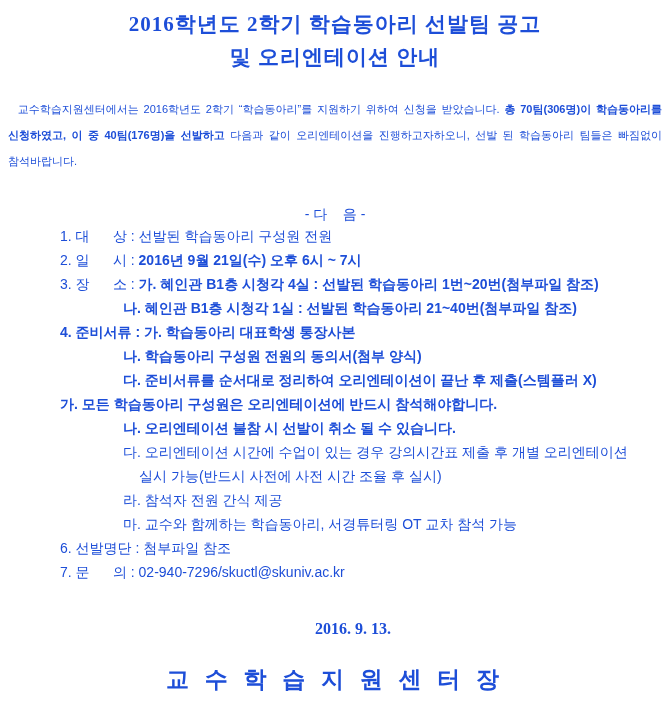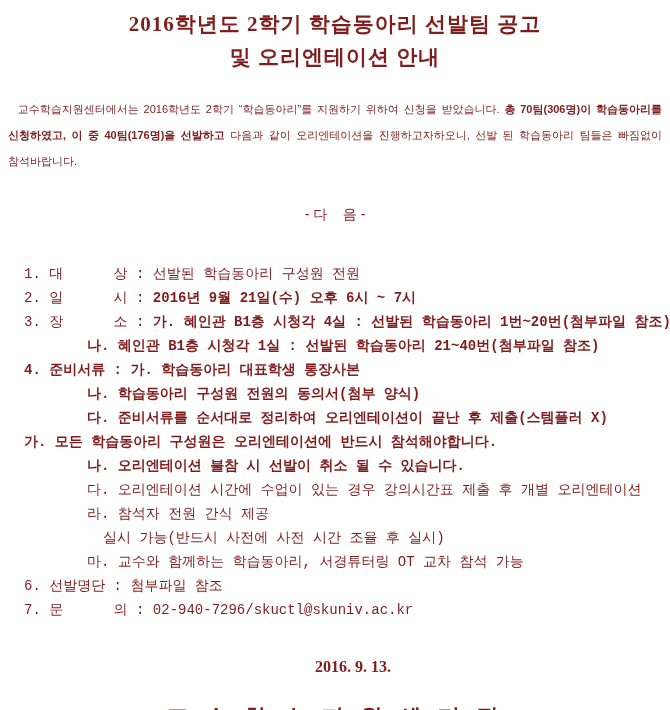--- a/index.html
+++ b/index.html
@@ -1,19 +1,19 @@
 <!DOCTYPE html>
 <html><head>
 <meta charset="utf-8">
 <style>
   html,body{margin:0;padding:0;background:#fff;}
   .page{
     position:relative;
     width:670px;height:710px;
-    background:#ffffff;color:#7f1d1d;
+    background:#ffffff;color:#1d4ed8;
     font-family:"Liberation Sans",sans-serif;
     overflow:hidden;
   }
   .title{
     margin-top:8px;
     text-align:center;
     font-family:"Liberation Serif","DejaVu Serif",serif;
     font-weight:bold;
     font-size:21px;
     line-height:33px;
@@ -27,24 +27,22 @@
     white-space:pre-wrap;
     word-break:keep-all;
   }
   .divider{
     margin-top:32px;
     text-align:center;
     font-size:14px;
     white-space:pre;
   }
   .list{
-    margin-top:38px;
-    padding-left:24px;
+    padding-left:60px;
     font-size:14px;
-    font-family:Liberation Mono, monospace;
   }
   .row{
     display:flex;
     align-items:baseline;
     line-height:24px;
     white-space:pre;
   }
   .row .lbl{white-space:pre;}
   .row.sub{padding-left:63px;}
   .row.sub2{padding-left:79px;}
@@ -108,25 +106,25 @@
     </div>
     <div class="row">
       <span class="b">가. 모든 학습동아리 구성원은 오리엔테이션에 반드시 참석해야합니다.</span>
     </div>
     <div class="row sub">
       <span class="b">나. 오리엔테이션 불참 시 선발이 취소 될 수 있습니다.</span>
     </div>
     <div class="row sub">
       <span>다. 오리엔테이션 시간에 수업이 있는 경우 강의시간표 제출 후 개별 오리엔테이션</span>
     </div>
+    <div class="row sub2">
+      <span>실시 가능(반드시 사전에 사전 시간 조율 후 실시)</span>
+    </div>
     <div class="row sub">
       <span>라. 참석자 전원 간식 제공</span>
-    </div>
-    <div class="row sub2">
-      <span>실시 가능(반드시 사전에 사전 시간 조율 후 실시)</span>
     </div>
     <div class="row sub">
       <span>마. 교수와 함께하는 학습동아리, 서경튜터링 OT 교차 참석 가능</span>
     </div>
     <div class="row">
       <span class="lbl">6. 선발명단 : </span>
       <span>첨부파일 참조</span>
     </div>
     <div class="row">
       <span class="lbl">7. 문      의 : </span>

